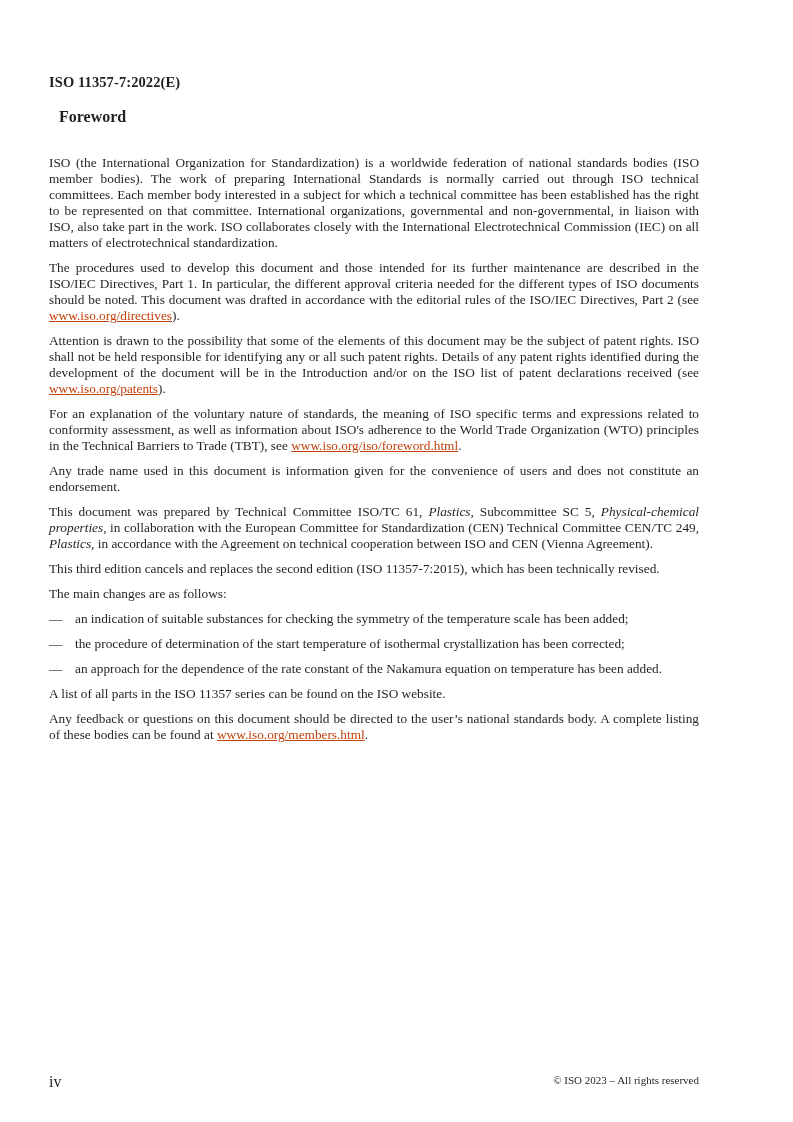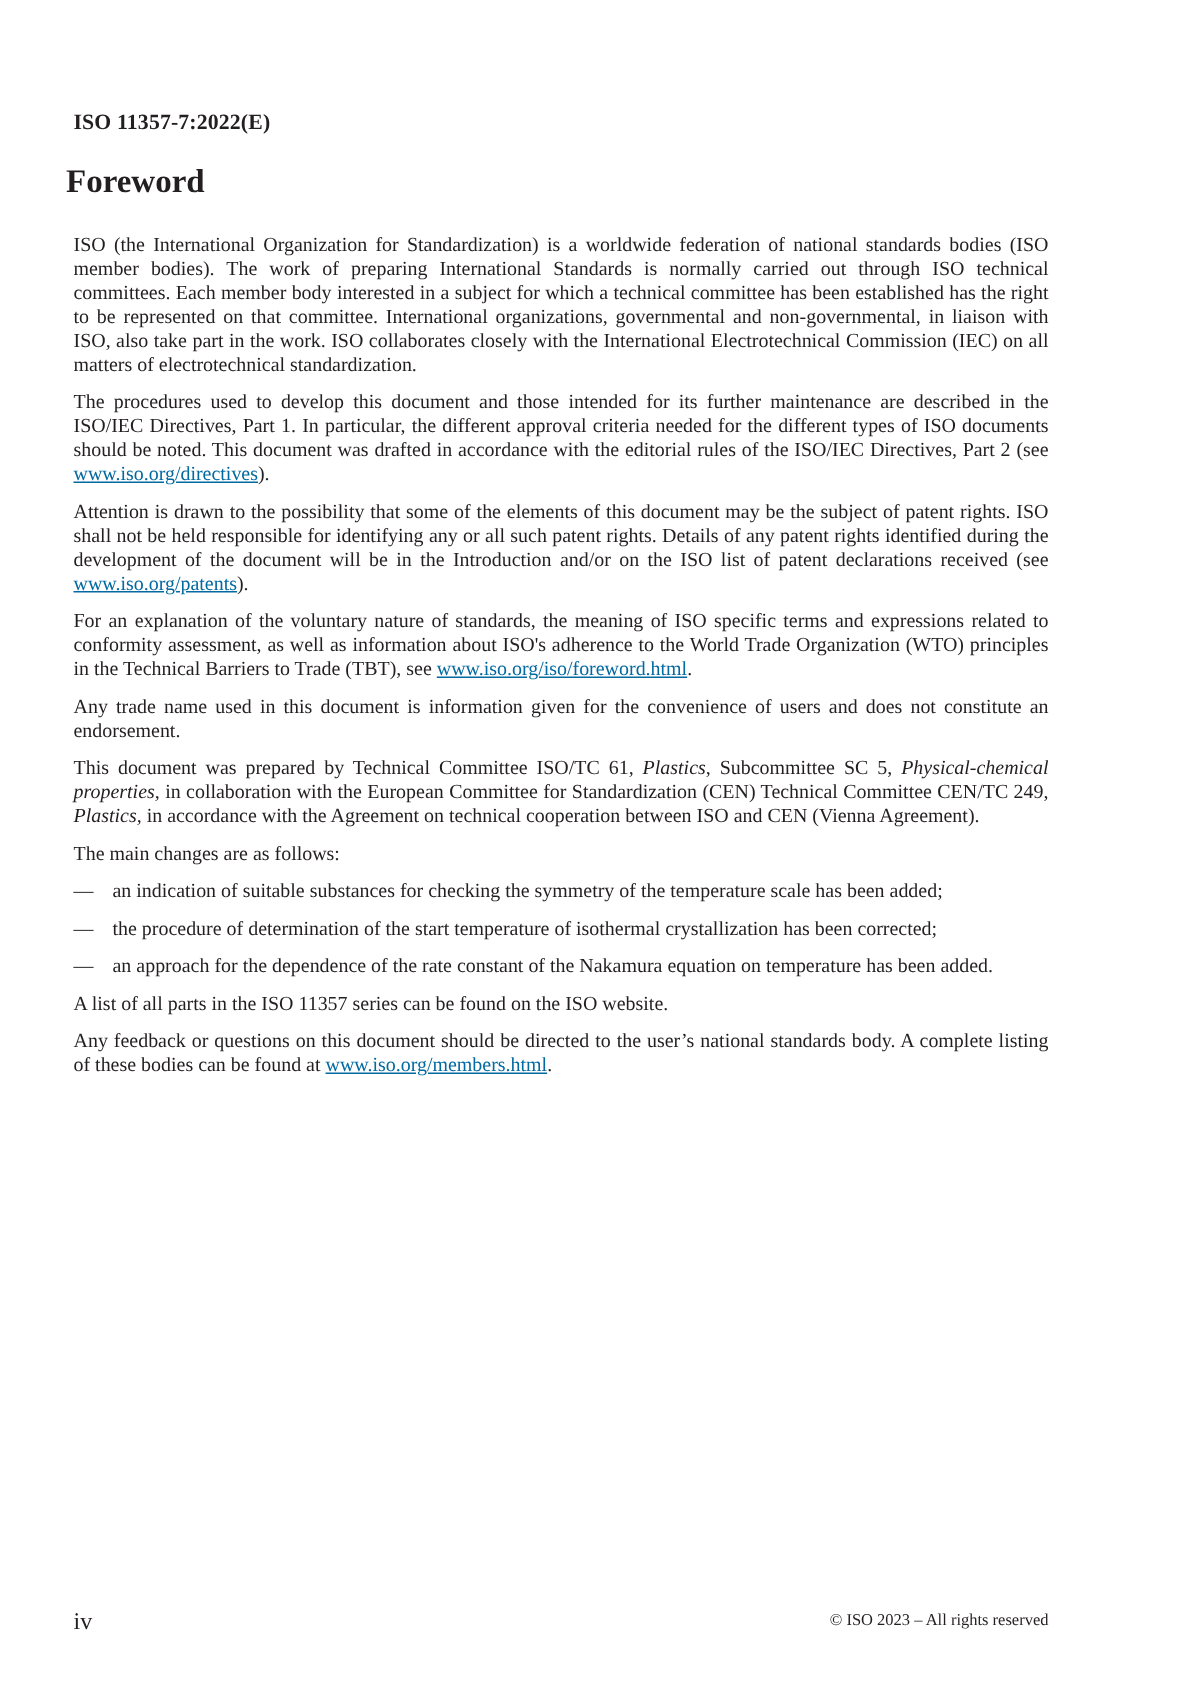--- a/index.html
+++ b/index.html
@@ -1,22 +1,22 @@
 <!DOCTYPE html>
 <html><head>
 <meta charset="utf-8">
 <style>
   html, body { margin: 0; padding: 0; background: #ffffff; }
   body { width: 793px; height: 1122px; position: relative; overflow: hidden;
          font-family: "Liberation Serif", "DejaVu Serif", serif; color: #231f20; }
   .doc-id { position: absolute; left: 49px; top: 45px; font-size: 14.5px; font-weight: bold; letter-spacing: 0.1px; margin-top: 29px; }
-  .title { position: absolute; left: 44px; top: 108px; font-size: 22px; font-weight: bold; margin: 0; }
+  .title { position: absolute; left: 59px; top: 108px; font-size: 16px; font-weight: bold; margin: 0; }
   .body { position: absolute; left: 49px; top: 155px; width: 650px; font-size: 13.3px; line-height: 16px; }
   .body p { margin: 0 0 9px 0; text-align: justify; }
-  .body a { color: #0369a1; text-decoration: underline; }
+  .body a { color: #c2410c; text-decoration: underline; }
   .body em { }
   ul.changes { list-style: none; margin: 0; padding: 0; }
   ul.changes li { position: relative; padding-left: 26px; margin: 0 0 9px 0; text-align: justify; }
   ul.changes li .dash { position: absolute; left: 0; top: 0; }
   .footer-left { position: absolute; left: 49px; top: 1073px; font-size: 16px; }
   .footer-right { position: absolute; right: 94px; top: 1074px; font-size: 11px; }
 </style>
 </head>
 <body>
 
@@ -29,20 +29,21 @@
   <p><span>The procedures used to develop this document and those intended for its further maintenance are described in the ISO/IEC Directives, Part 1. In particular, the different approval criteria needed for the different types of ISO documents should be noted. This document was drafted in accordance with the editorial rules of the ISO/IEC Directives, Part 2 (see </span><a href="www.iso.org/directives">www.iso.org/directives</a><span>).</span></p>
 
   <p><span>Attention is drawn to the possibility that some of the elements of this document may be the subject of patent rights. ISO shall not be held responsible for identifying any or all such patent rights. Details of any patent rights identified during the development of the document will be in the Introduction and/or on the ISO list of patent declarations received (see </span><a href="www.iso.org/patents">www.iso.org/patents</a><span>).</span></p>
 
   <p><span>For an explanation of the voluntary nature of standards, the meaning of ISO specific terms and expressions related to conformity assessment, as well as information about ISO's adherence to the World Trade Organization (WTO) principles in the Technical Barriers to Trade (TBT), see </span><a href="www.iso.org/iso/foreword.html">www.iso.org/iso/foreword.html</a><span>.</span></p>
 
   <p>Any trade name used in this document is information given for the convenience of users and does not constitute an endorsement.</p>
 
   <p><span>This document was prepared by Technical Committee ISO/TC 61, </span><em>Plastics</em><span>, Subcommittee SC 5, </span><em>Physical-chemical properties,</em><span> in collaboration with the European Committee for Standardization (CEN) Technical Committee CEN/TC 249, </span><em>Plastics,</em><span> in accordance with the Agreement on technical cooperation between ISO and CEN (Vienna Agreement).</span></p>
 
+  <p>This third edition cancels and replaces the second edition (ISO 11357-7:2015), which has been technically revised.</p>
   <p>The main changes are as follows:</p>
 
   <ul class="changes">
     <li><span class="dash">—</span><span>an indication of suitable substances for checking the symmetry of the temperature scale has been added;</span></li>
     <li><span class="dash">—</span><span>the procedure of determination of the start temperature of isothermal crystallization has been corrected;</span></li>
     <li><span class="dash">—</span><span>an approach for the dependence of the rate constant of the Nakamura equation on temperature has been added.</span></li>
   </ul>
 
   <p>A list of all parts in the ISO 11357 series can be found on the ISO website.</p>
 

